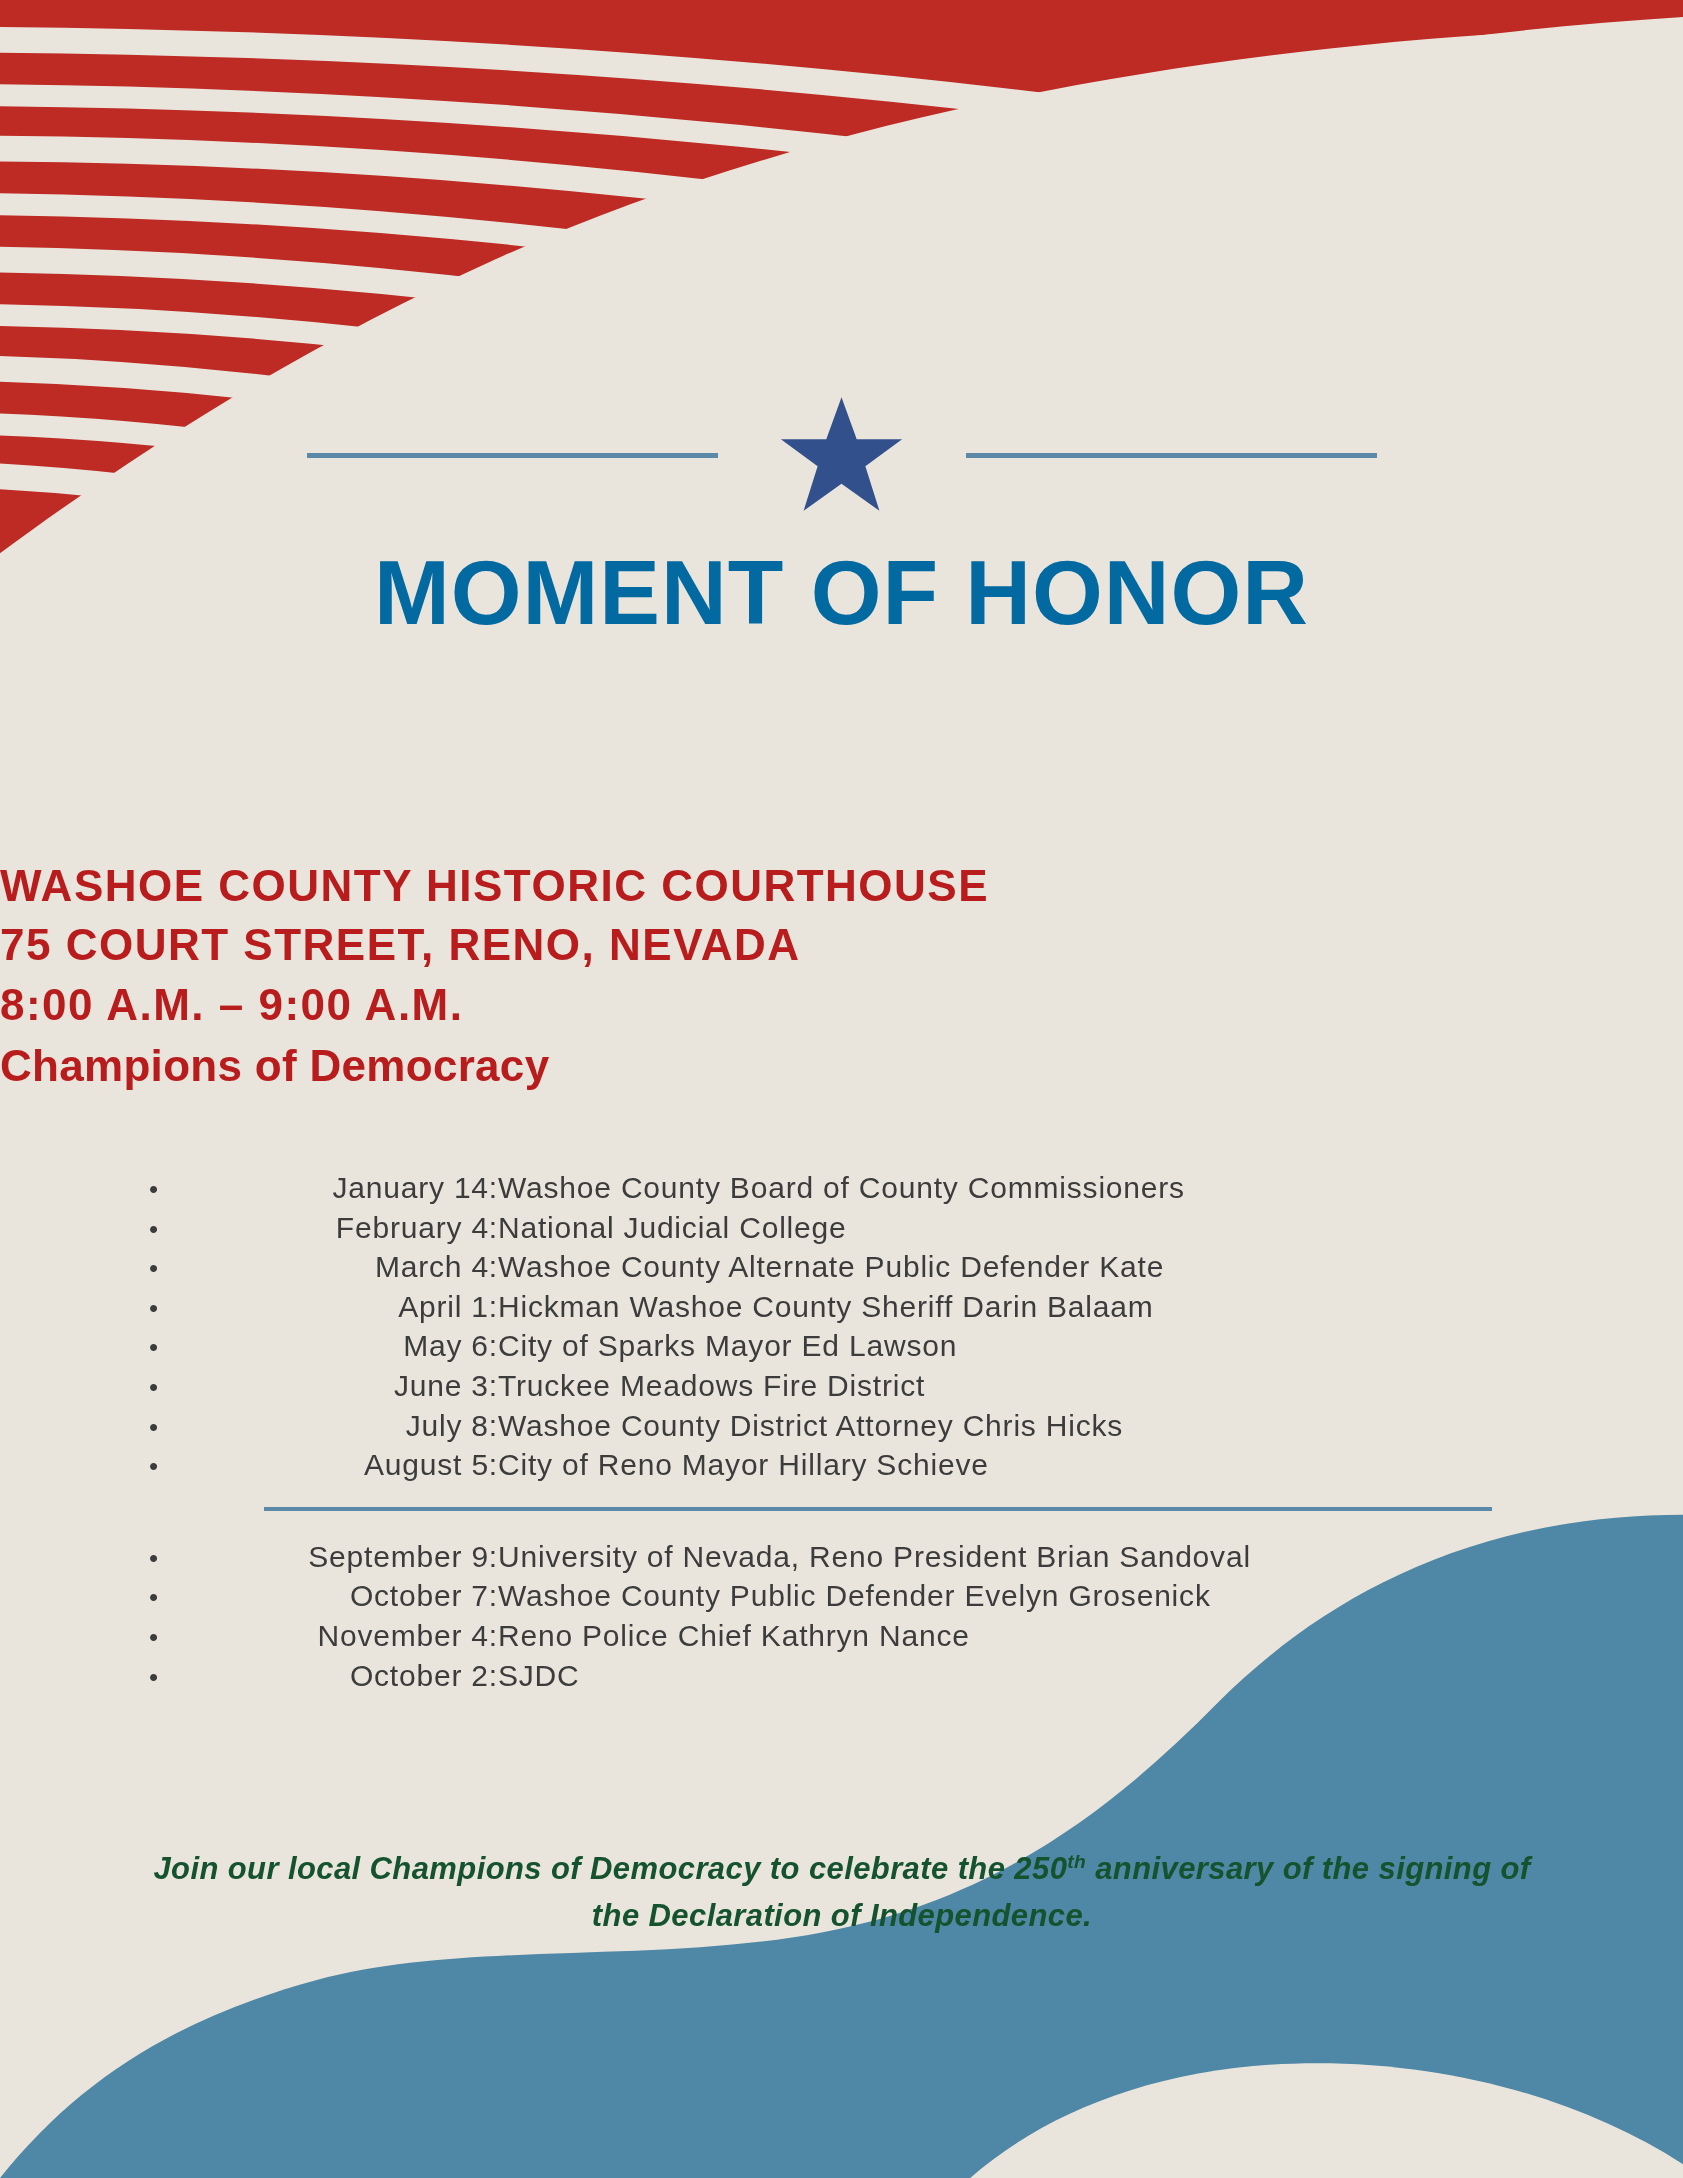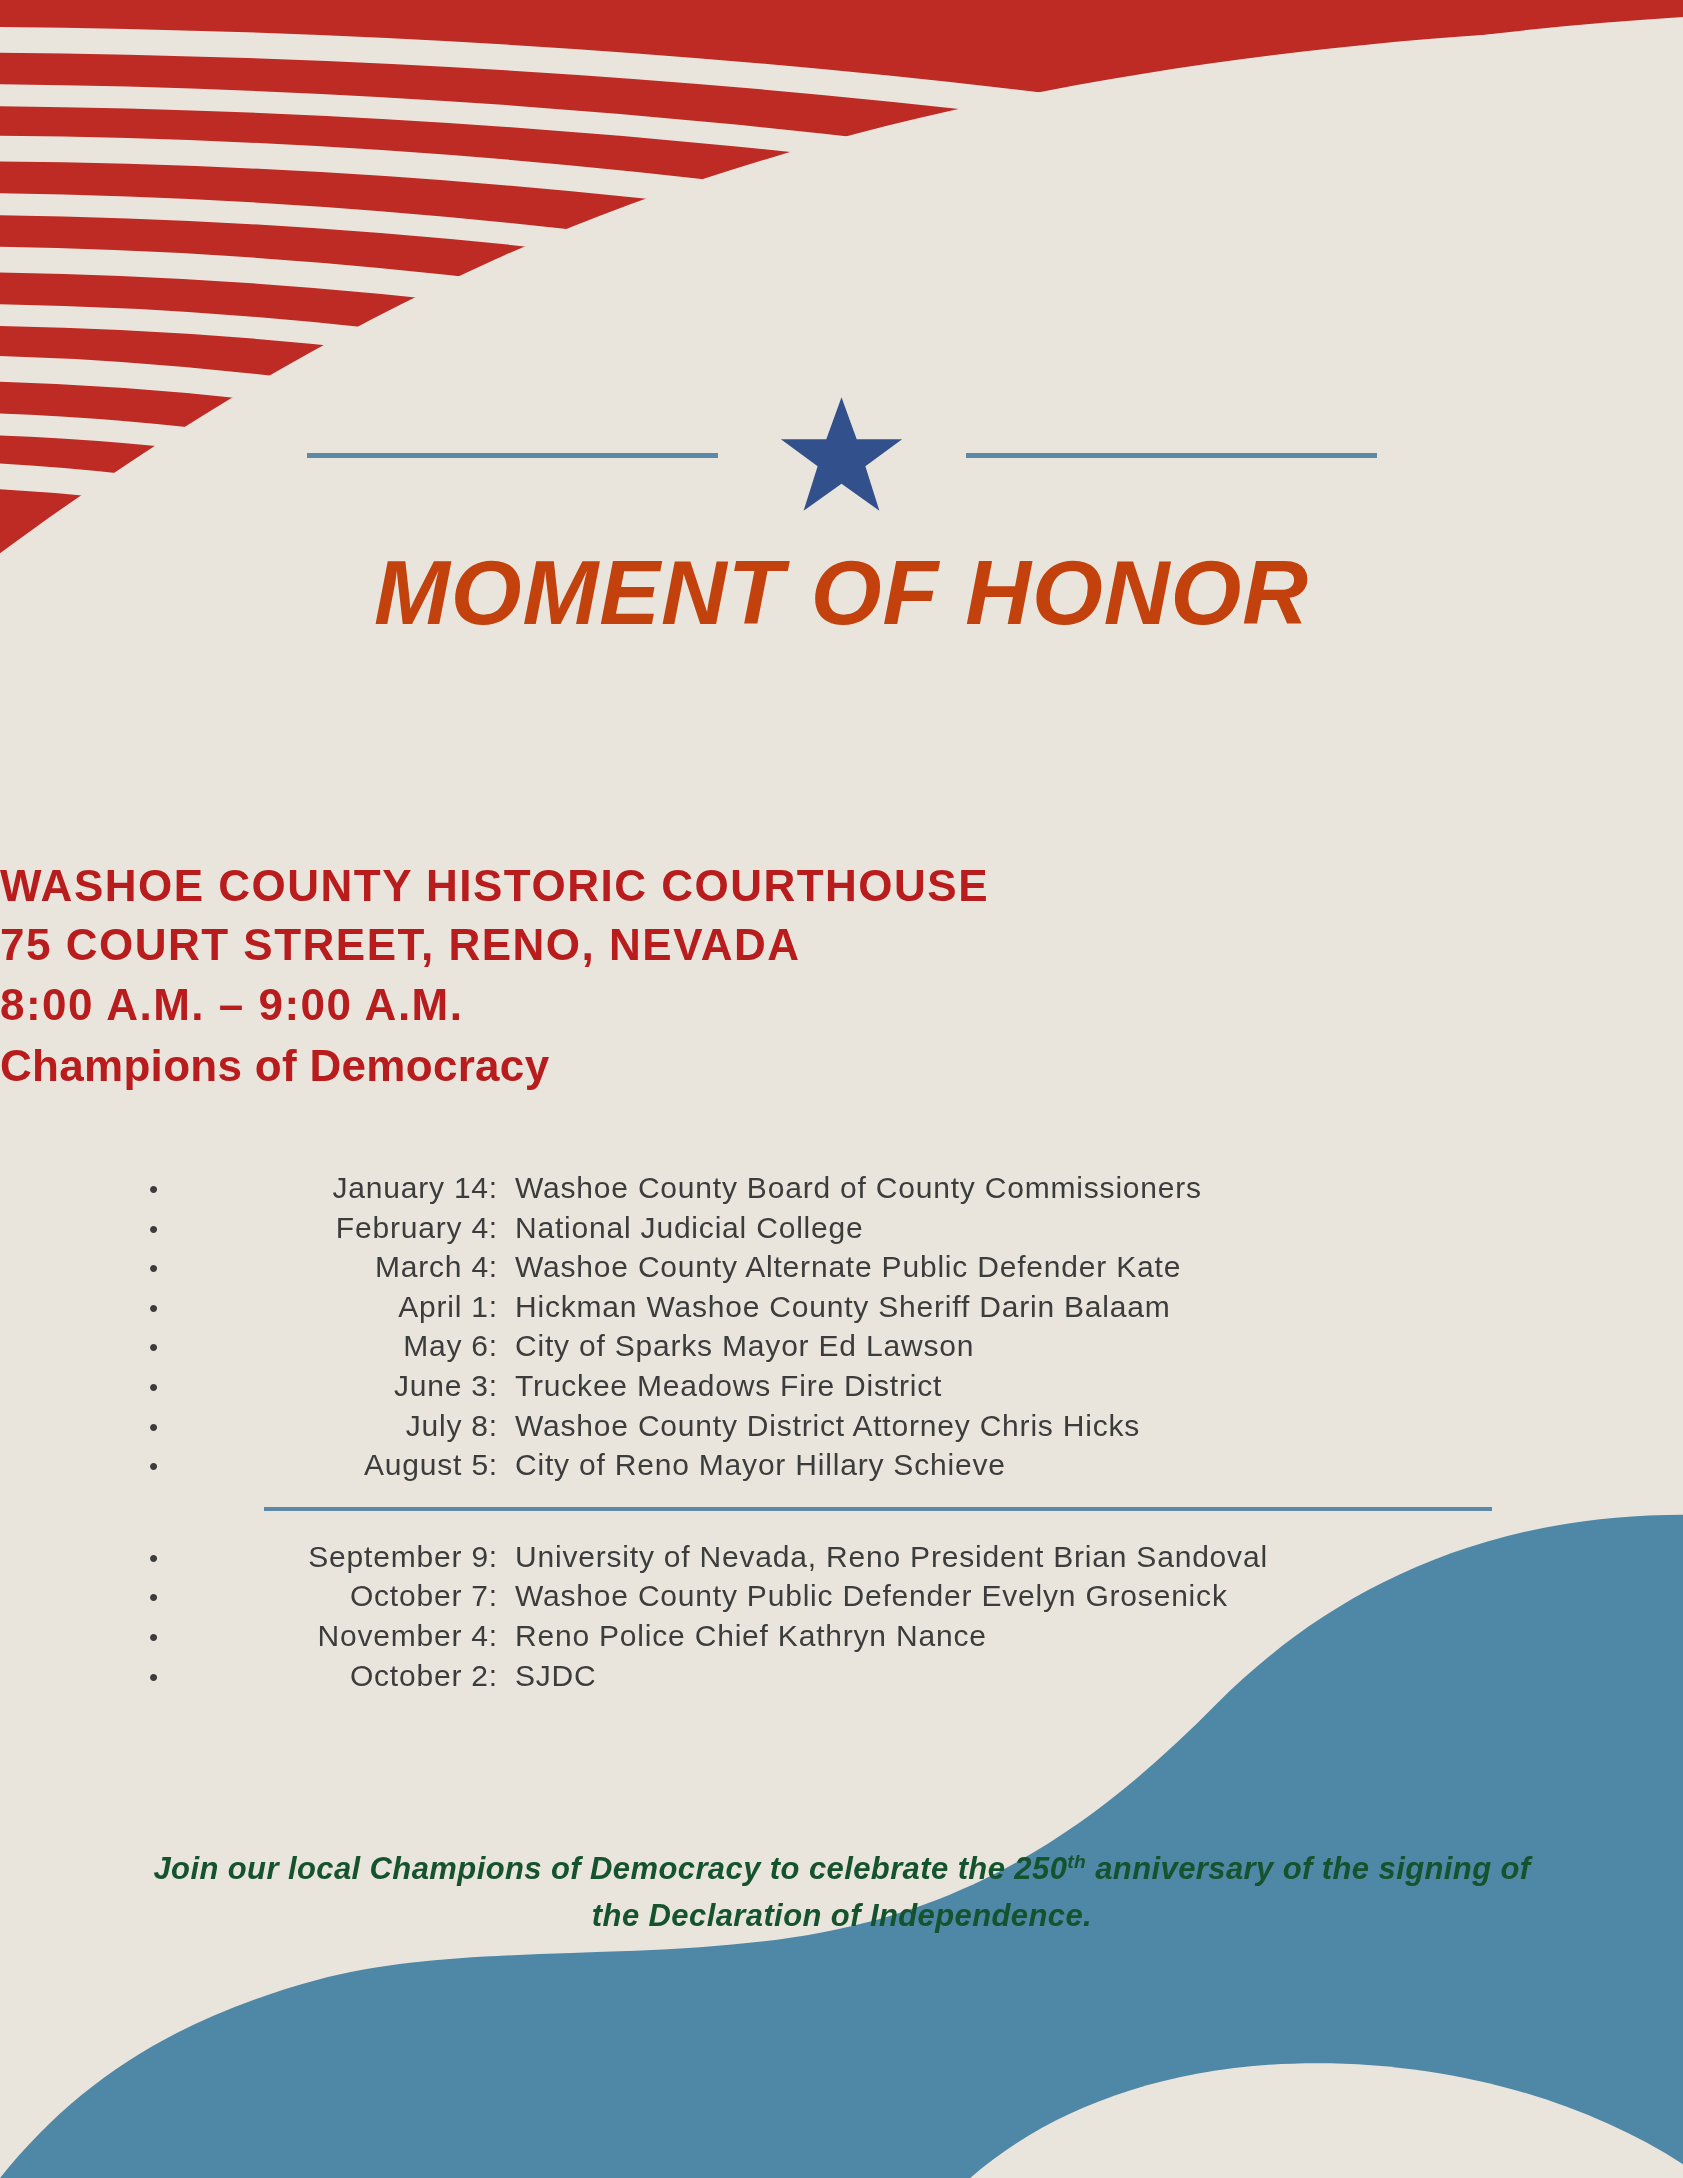--- a/index.html
+++ b/index.html
@@ -78,24 +78,23 @@
     font-weight: bold;
     letter-spacing: 2px;
     color: #b02a23;
     line-height: 1.05;
     margin: 0;
   }
   .title-sub {
     font-size: 91px;
     font-weight: bold;
     letter-spacing: 1px;
-    color: #c2410c;
+    color: #0369a1;
     line-height: 1.15;
     margin: 6px 0 0 0;
-    font-style: italic;
   }
 
   
   .venue-block {
     position: absolute;
     top: 856px;
     left: 0;
     width: 1683px;
     text-align: left;
     color: #b91c1c;
@@ -141,21 +140,20 @@
     line-height: 1;
     color: #3c3c3c;
   }
   .date-cell {
     flex: 0 0 307px;
     font-weight: normal;
     text-align: right;
   }
   .name-cell {
     flex: 1 1 auto;
-    margin-left: 17px;
   }
   .sched-divider {
     height: 4px;
     background: #5d89a8;
     margin: 22px 0 26px 115px;
     width: 1228px;
   }
 
   
   .footer-msg {

